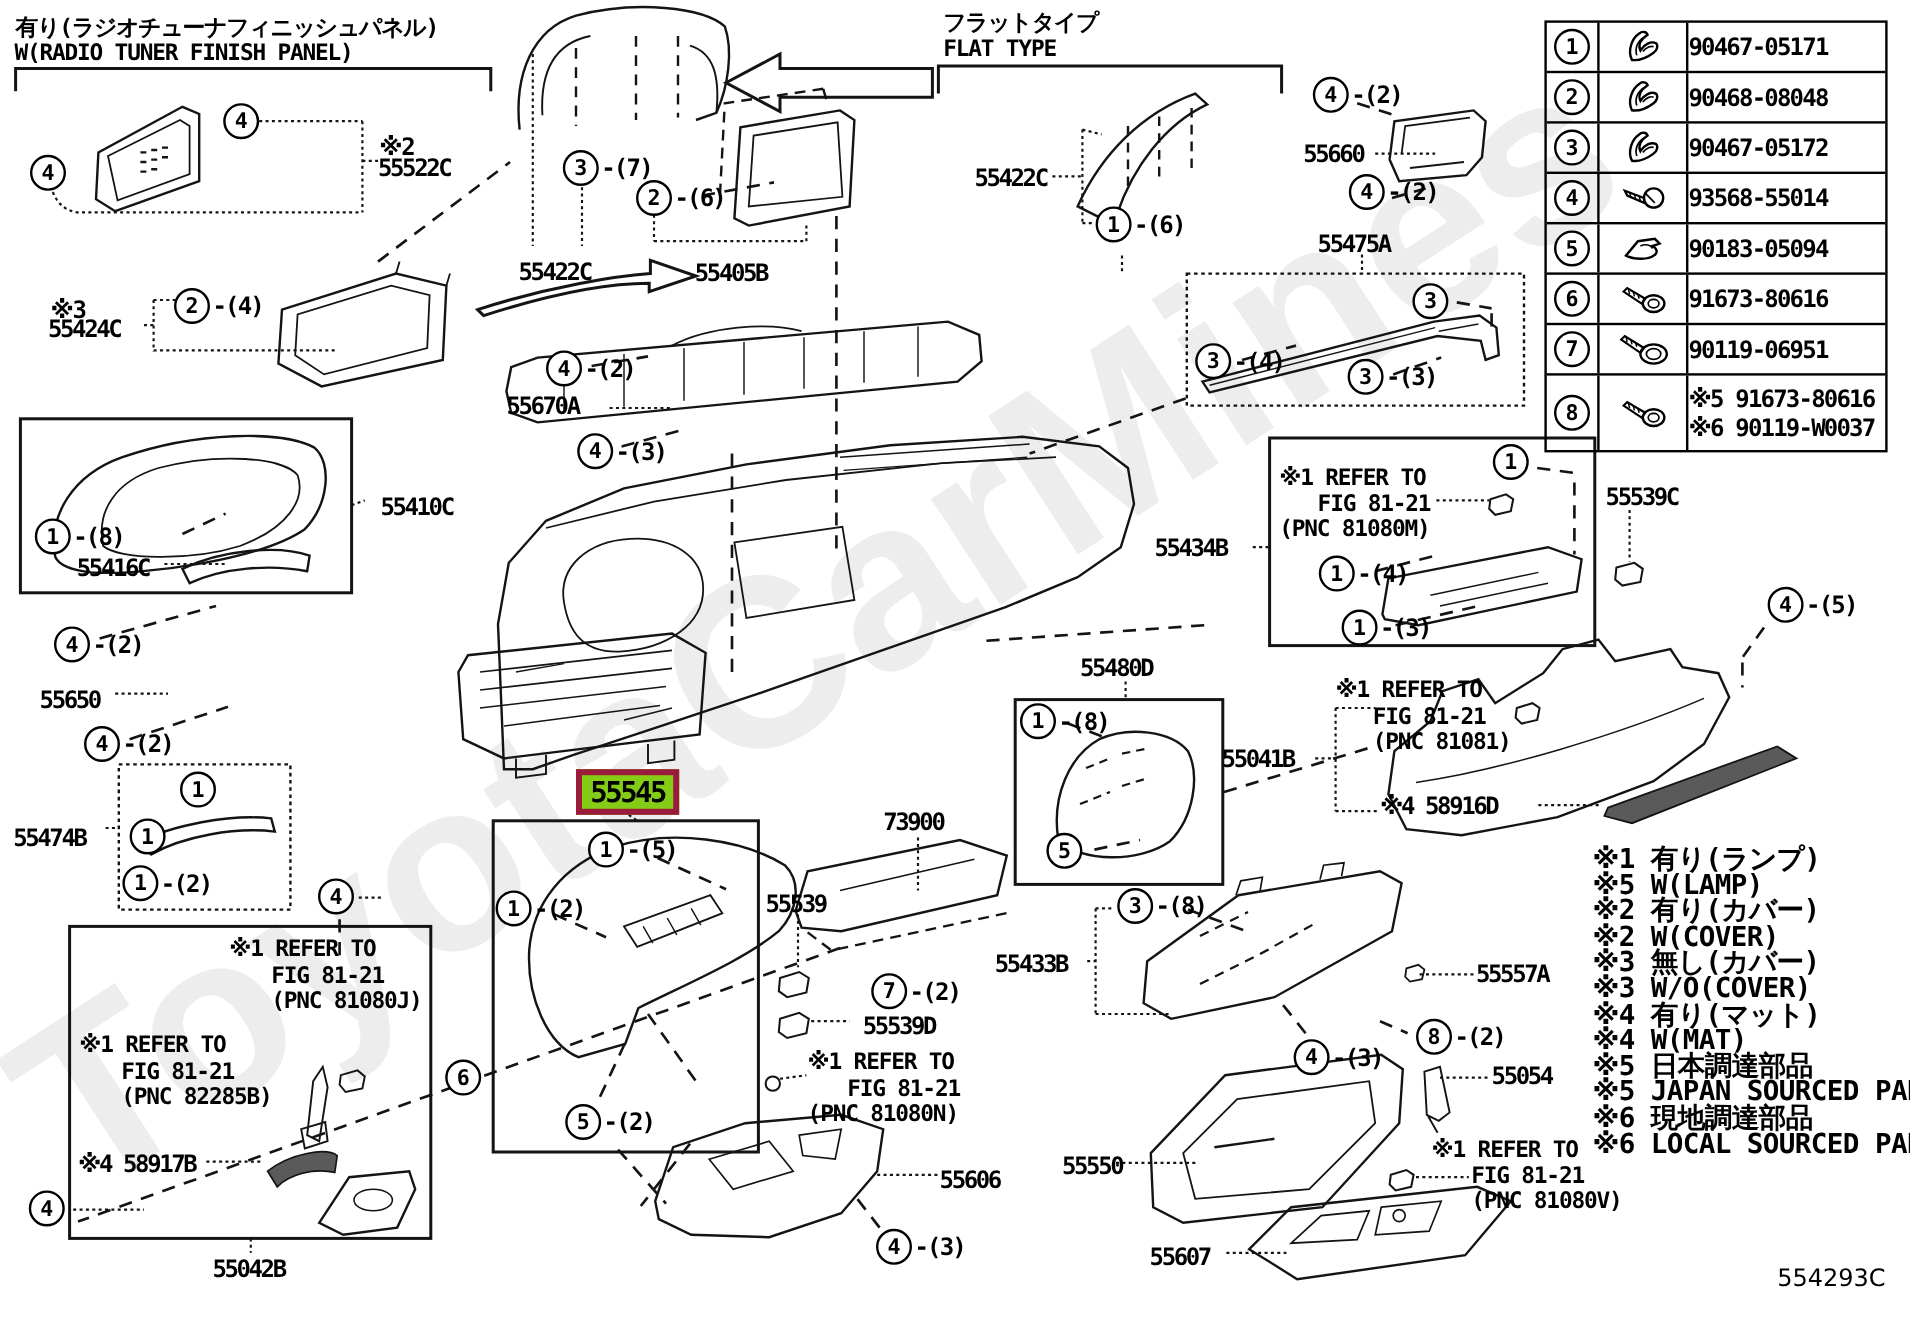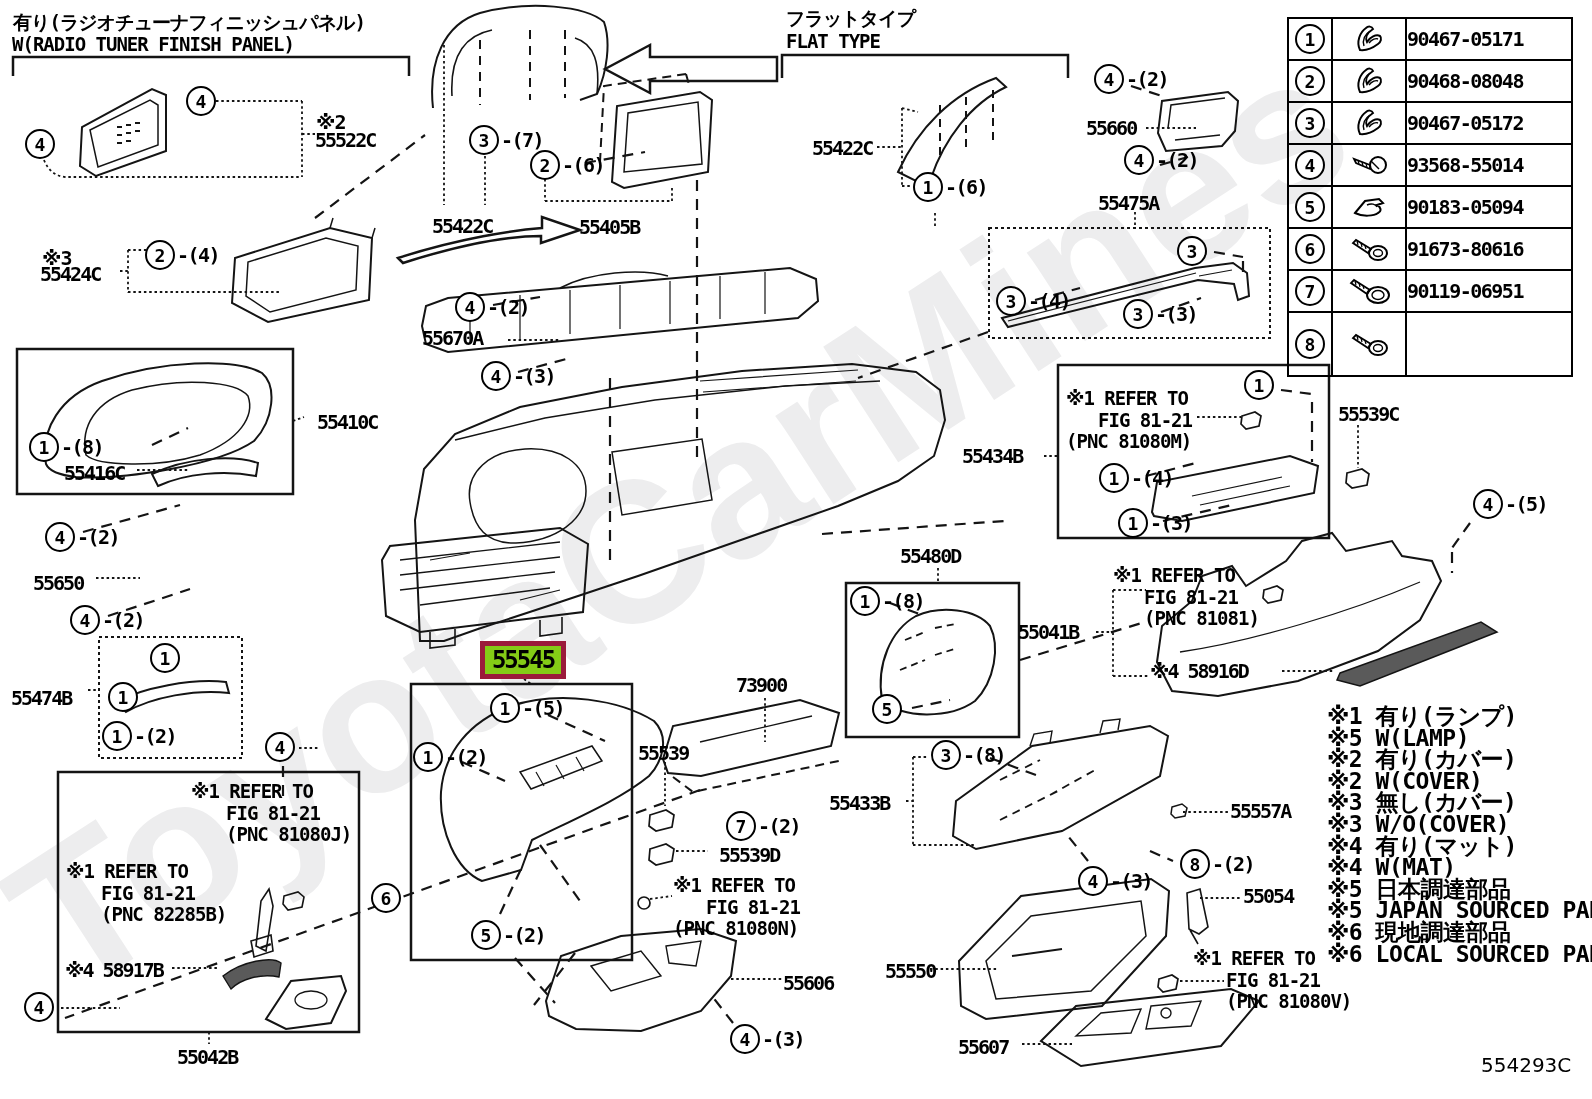--- a/index.html
+++ b/index.html
@@ -332,20 +332,24 @@
         <div class="tc-num">
           <div class="co-circle">8</div>
         </div>
         <div class="tc-icon">
           <svg width="42" height="30" viewBox="0 0 42 30">
             <ellipse cx="30" cy="19" rx="9" ry="7" fill="none" stroke="#000" stroke-width="2"></ellipse>
             <ellipse cx="30" cy="19" rx="4.5" ry="3.5" fill="none" stroke="#000" stroke-width="1.4"></ellipse>
             <path d="M23 15 L8 6 L5 9 L20 19 Z" fill="none" stroke="#000" stroke-width="1.8"></path>
             <path d="M9 7 L10 11 M13 9 L14 13 M17 12 L18 15" stroke="#000" stroke-width="1.2"></path>
           </svg>
+        </div>
+        <div class="tc-part">
+          <div>※5 91673-80616</div>
+          <div>※6 90119-W0037</div>
         </div>
       </div>
     </div>
   <div id="legend">
       <div>※1 有り(ランプ)</div>
       <div>※5 W(LAMP)</div>
       <div>※2 有り(カバー)</div>
       <div>※2 W(COVER)</div>
       <div>※3 無し(カバー)</div>
       <div>※3 W/O(COVER)</div>

